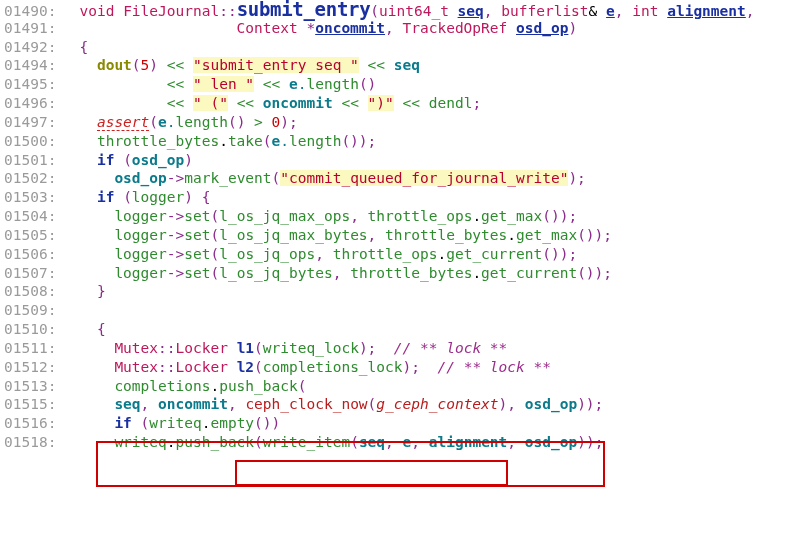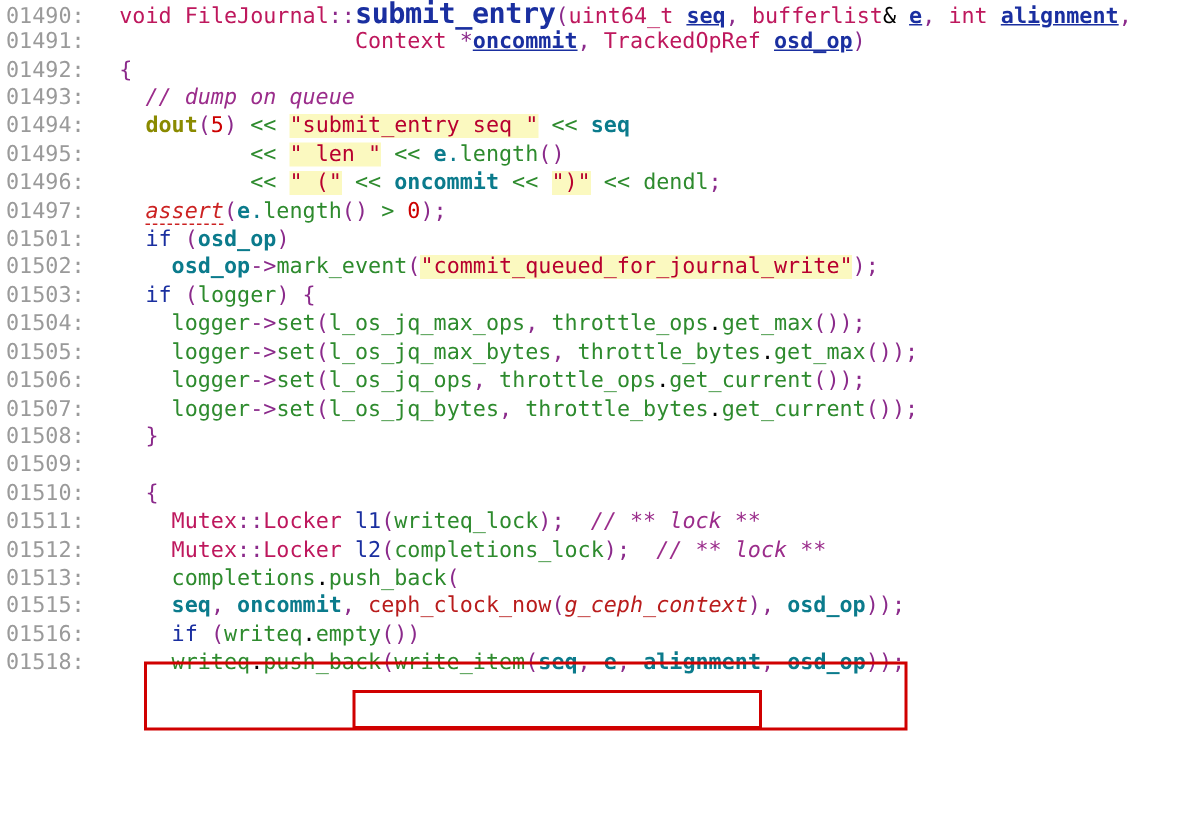--- a/index.html
+++ b/index.html
@@ -34,21 +34,21 @@
   }
   .linetext{
     flex:1 1 auto;
     white-space:pre;
     color:#000000;
   }
 
   
   .t-plain  {color:#000000;}
   .t-type   {color:#be185d;}                 
-  .t-kw     {color:#1a2fa0;font-weight:normal;}
+  .t-kw     {color:#1a2fa0;font-weight:bold;}
   .t-fnbig  {color:#1a2fa0;font-weight:bold;font-size:19px;letter-spacing:-0.3px;}
   .t-decl   {color:#1a2fa0;font-weight:bold;text-decoration:underline;}
   .t-var    {color:#0b7b8c;font-weight:bold;}
   .t-varpl  {color:#0b7b8c;}
   .t-call   {color:#2e8b2e;}
   .t-callb  {color:#b91c1c;font-weight:normal;}
   .t-punct  {color:#8b2a8b;}
   .t-num    {color:#cc0000;}
   .t-str    {color:#b8002e;background:#fbf9c0;}
   .t-op     {color:#2e8b2e;}
@@ -67,25 +67,25 @@
   }
 </style>
 </head>
 <body>
 
 <div id="viewer">
   <div id="code-body">
       <div class="code-line"><span class="lineno">01490:</span><span class="linetext"><span class="t-plain">  </span><span class="t-type">void</span><span class="t-plain"> </span><span class="t-type">FileJournal</span><span class="t-punct">::</span><span class="t-fnbig">submit_entry</span><span class="t-punct">(</span><span class="t-type">uint64_t</span><span class="t-plain"> </span><span class="t-decl">seq</span><span class="t-punct">,</span><span class="t-plain"> </span><span class="t-type">bufferlist</span><span class="t-plain">&amp; </span><span class="t-decl">e</span><span class="t-punct">,</span><span class="t-plain"> </span><span class="t-type">int</span><span class="t-plain"> </span><span class="t-decl">alignment</span><span class="t-punct">,</span></span></div>
       <div class="code-line"><span class="lineno">01491:</span><span class="linetext"><span class="t-plain">                    </span><span class="t-type">Context</span><span class="t-plain"> </span><span class="t-punct">*</span><span class="t-decl">oncommit</span><span class="t-punct">,</span><span class="t-plain"> </span><span class="t-type">TrackedOpRef</span><span class="t-plain"> </span><span class="t-decl">osd_op</span><span class="t-punct">)</span></span></div>
       <div class="code-line"><span class="lineno">01492:</span><span class="linetext"><span class="t-plain">  </span><span class="t-brace">{</span></span></div>
-      <div class="code-line"><span class="lineno">01493:</span><span class="linetext"><span class="t-plain">    </span><span class="t-comment">// dump on queue</span></span></div>
       <div class="code-line"><span class="lineno">01494:</span><span class="linetext"><span class="t-plain">    </span><span class="t-dout">dout</span><span class="t-punct">(</span><span class="t-num">5</span><span class="t-punct">)</span><span class="t-plain"> </span><span class="t-op">&lt;&lt;</span><span class="t-plain"> </span><span class="t-str">"submit_entry seq "</span><span class="t-plain"> </span><span class="t-op">&lt;&lt;</span><span class="t-plain"> </span><span class="t-var">seq</span></span></div>
       <div class="code-line"><span class="lineno">01495:</span><span class="linetext"><span class="t-plain">            </span><span class="t-op">&lt;&lt;</span><span class="t-plain"> </span><span class="t-str">" len "</span><span class="t-plain"> </span><span class="t-op">&lt;&lt;</span><span class="t-plain"> </span><span class="t-var">e</span><span class="t-varpl">.</span><span class="t-call">length</span><span class="t-punct">()</span></span></div>
       <div class="code-line"><span class="lineno">01496:</span><span class="linetext"><span class="t-plain">            </span><span class="t-op">&lt;&lt;</span><span class="t-plain"> </span><span class="t-str">" ("</span><span class="t-plain"> </span><span class="t-op">&lt;&lt;</span><span class="t-plain"> </span><span class="t-var">oncommit</span><span class="t-plain"> </span><span class="t-op">&lt;&lt;</span><span class="t-plain"> </span><span class="t-str">")"</span><span class="t-plain"> </span><span class="t-op">&lt;&lt;</span><span class="t-plain"> </span><span class="t-call">dendl</span><span class="t-punct">;</span></span></div>
       <div class="code-line"><span class="lineno">01497:</span><span class="linetext"><span class="t-plain">    </span><span class="t-assert">assert</span><span class="t-punct">(</span><span class="t-var">e</span><span class="t-varpl">.</span><span class="t-call">length</span><span class="t-punct">()</span><span class="t-plain"> </span><span class="t-op">&gt;</span><span class="t-plain"> </span><span class="t-num">0</span><span class="t-punct">);</span></span></div>
+      <div class="code-line"><span class="lineno">01500:</span><span class="linetext"><span class="t-plain">    </span><span class="t-call">throttle_bytes</span><span class="t-plain">.</span><span class="t-call">take</span><span class="t-punct">(</span><span class="t-var">e</span><span class="t-varpl">.</span><span class="t-call">length</span><span class="t-punct">());</span></span></div>
       <div class="code-line"><span class="lineno">01501:</span><span class="linetext"><span class="t-plain">    </span><span class="t-kw">if</span><span class="t-plain"> </span><span class="t-punct">(</span><span class="t-var">osd_op</span><span class="t-punct">)</span></span></div>
       <div class="code-line"><span class="lineno">01502:</span><span class="linetext"><span class="t-plain">      </span><span class="t-var">osd_op</span><span class="t-punct">-&gt;</span><span class="t-call">mark_event</span><span class="t-punct">(</span><span class="t-str">"commit_queued_for_journal_write"</span><span class="t-punct">);</span></span></div>
       <div class="code-line"><span class="lineno">01503:</span><span class="linetext"><span class="t-plain">    </span><span class="t-kw">if</span><span class="t-plain"> </span><span class="t-punct">(</span><span class="t-call">logger</span><span class="t-punct">)</span><span class="t-plain"> </span><span class="t-brace">{</span></span></div>
       <div class="code-line"><span class="lineno">01504:</span><span class="linetext"><span class="t-plain">      </span><span class="t-call">logger</span><span class="t-punct">-&gt;</span><span class="t-call">set</span><span class="t-punct">(</span><span class="t-call">l_os_jq_max_ops</span><span class="t-punct">,</span><span class="t-plain"> </span><span class="t-call">throttle_ops</span><span class="t-plain">.</span><span class="t-call">get_max</span><span class="t-punct">());</span></span></div>
       <div class="code-line"><span class="lineno">01505:</span><span class="linetext"><span class="t-plain">      </span><span class="t-call">logger</span><span class="t-punct">-&gt;</span><span class="t-call">set</span><span class="t-punct">(</span><span class="t-call">l_os_jq_max_bytes</span><span class="t-punct">,</span><span class="t-plain"> </span><span class="t-call">throttle_bytes</span><span class="t-plain">.</span><span class="t-call">get_max</span><span class="t-punct">());</span></span></div>
       <div class="code-line"><span class="lineno">01506:</span><span class="linetext"><span class="t-plain">      </span><span class="t-call">logger</span><span class="t-punct">-&gt;</span><span class="t-call">set</span><span class="t-punct">(</span><span class="t-call">l_os_jq_ops</span><span class="t-punct">,</span><span class="t-plain"> </span><span class="t-call">throttle_ops</span><span class="t-plain">.</span><span class="t-call">get_current</span><span class="t-punct">());</span></span></div>
       <div class="code-line"><span class="lineno">01507:</span><span class="linetext"><span class="t-plain">      </span><span class="t-call">logger</span><span class="t-punct">-&gt;</span><span class="t-call">set</span><span class="t-punct">(</span><span class="t-call">l_os_jq_bytes</span><span class="t-punct">,</span><span class="t-plain"> </span><span class="t-call">throttle_bytes</span><span class="t-plain">.</span><span class="t-call">get_current</span><span class="t-punct">());</span></span></div>
       <div class="code-line"><span class="lineno">01508:</span><span class="linetext"><span class="t-plain">    </span><span class="t-brace">}</span></span></div>
       <div class="code-line"><span class="lineno">01509:</span><span class="linetext"></span></div>
       <div class="code-line"><span class="lineno">01510:</span><span class="linetext"><span class="t-plain">    </span><span class="t-brace">{</span></span></div>

